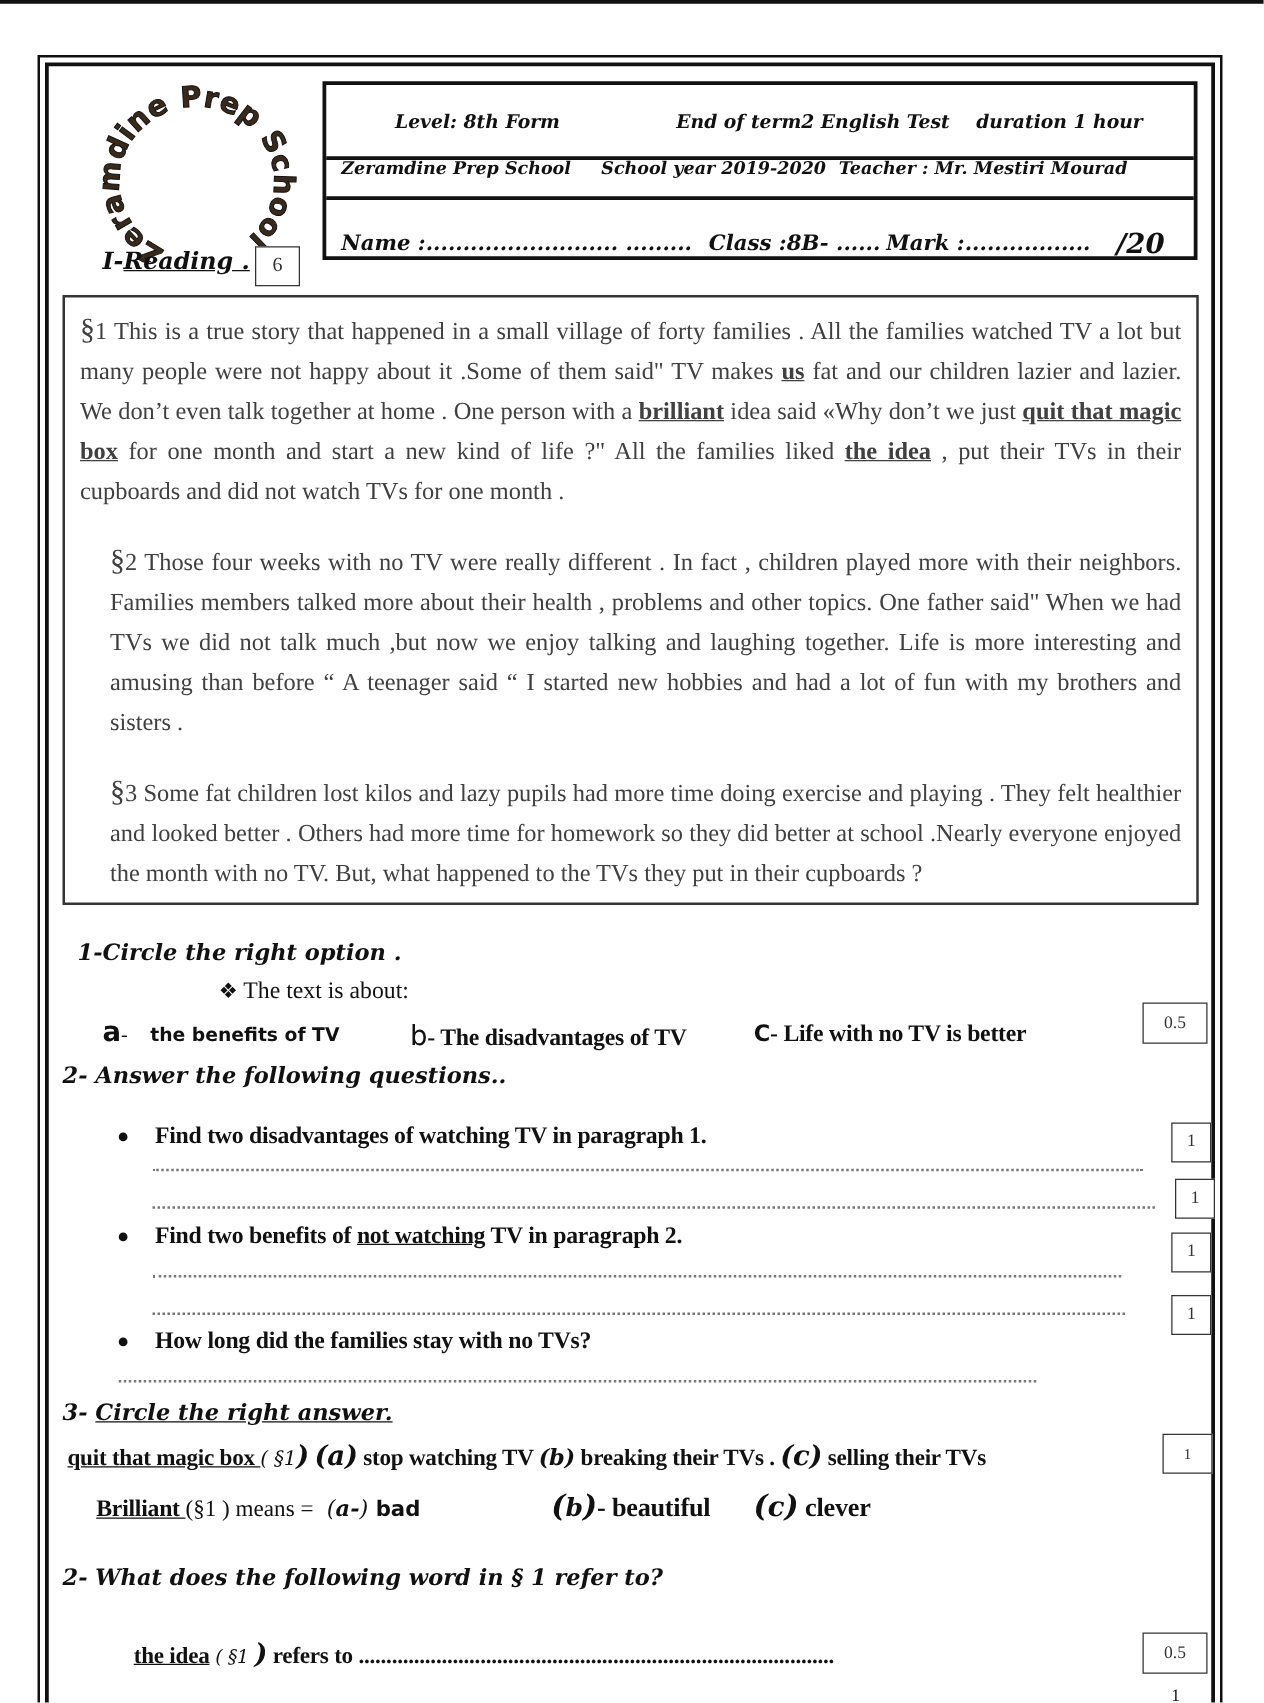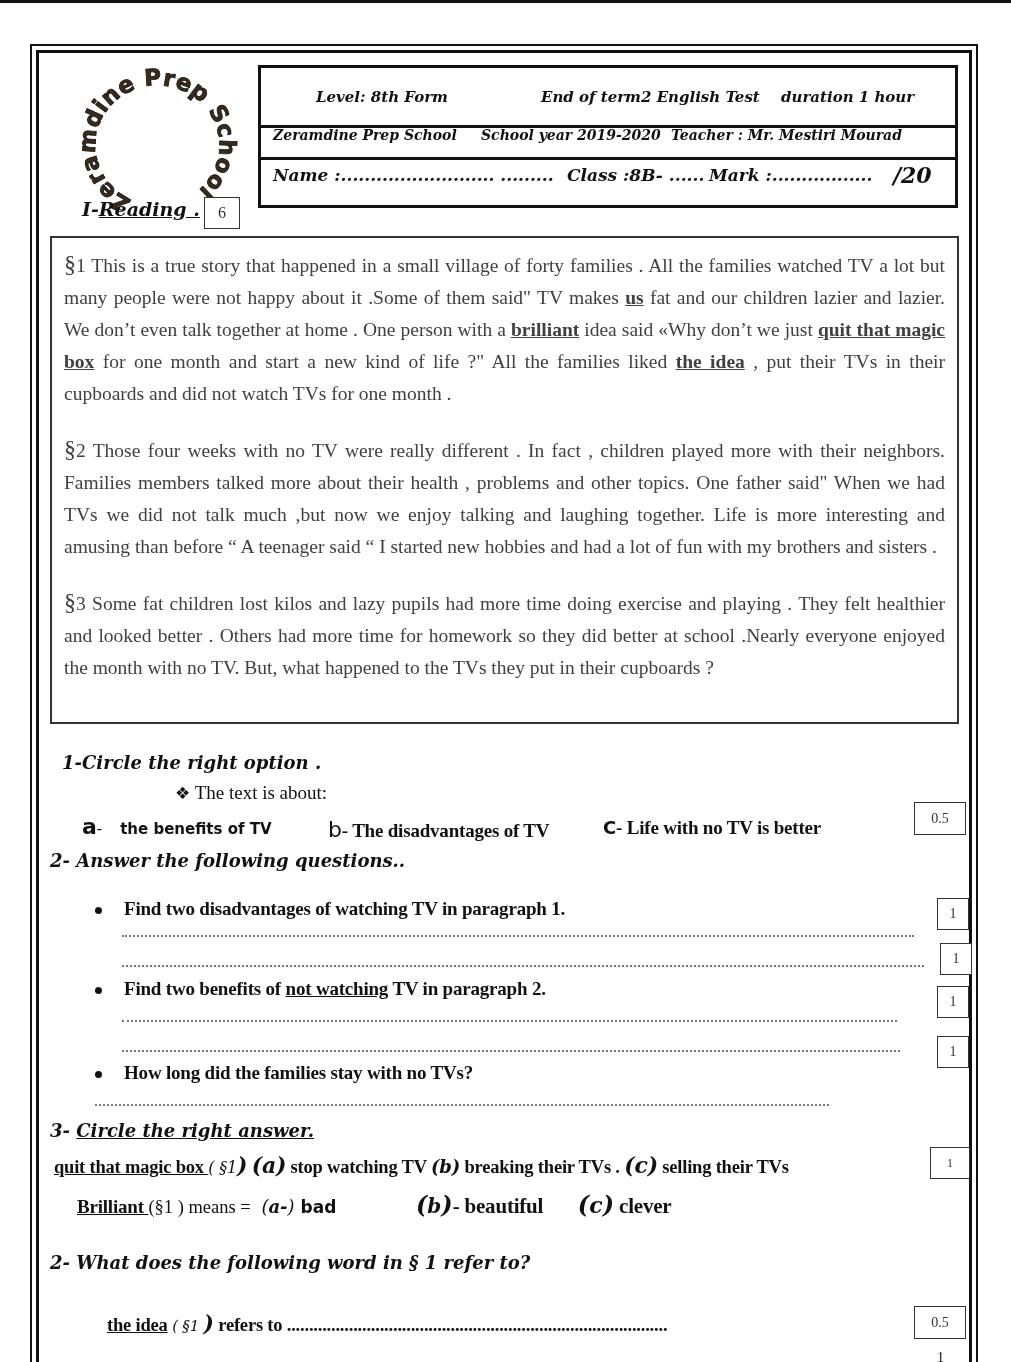--- a/index.html
+++ b/index.html
@@ -12,31 +12,31 @@
 
   
   .logo { position: absolute; left: 62px; top: 60px; width: 180px; height: 150px; }
   .logo svg { width: 100%; height: 100%; }
 
   
   .header-table { position: absolute; left: 258px; top: 65px; width: 700px; height: 143px; border: 3px solid #111; }
   .hrow { position: absolute; left: 0; width: 100%; display: flex; align-items: center; font-size: 15px; }
   .hrow.r1 { top: 0; height: 60px; border-bottom: 3px solid #111; }
   .hrow.r2 { top: 45px; height: 47px; border-bottom: 3px solid #111; }
-  .hrow.r3 { top: 84px; height: 45px; }
+  .hrow.r3 { top: 104px; height: 45px; }
   .hcell { position: absolute; white-space: nowrap; }
 
   .reading-title { position: absolute; left: 82px; top: 198px; font-size: 19px; }
   .reading-title .u { text-decoration: underline; text-align: center; }
   .score-box { position: absolute; border: 1.5px solid #333; background: #fff; display: flex; align-items: center; justify-content: center; font-size: 14px; color: #333; }
 
   
   .passage { position: absolute; left: 50px; top: 236px; width: 909px; height: 488px; border: 2px solid #333; padding: 10px 12px 0 12px; }
   .para { font-size: 19.5px; line-height: 32px; text-align: justify; color: #404040; }
-  .para + .para { margin-top: 23px; }
+  .para + .para { margin-top: 23px; margin-left: 24px; }
   .para b.ul { text-decoration: underline; font-weight: bold; }
   .sect { font-size: 24px; }
 
   .q { position: absolute; white-space: nowrap; }
   .q-head { font-size: 18px; }
   .bold-serif { font-family: "Liberation Serif", serif; font-weight: bold; font-size: 19px; letter-spacing: -0.2px; }
   .sans-bold { font-family: "DejaVu Sans", sans-serif; font-weight: bold; font-size: 15px; }
   .dots { position: absolute; height: 2px; border-bottom: 2px dotted #777; }
   .bullet { display: inline-block; width: 7px; height: 7px; background: #111; border-radius: 50%; margin-right: 22px; vertical-align: middle; }
   .u { text-decoration: underline; }
@@ -141,21 +141,21 @@
   <span class="u">quit that magic box </span><span class="script" style="font-weight:normal;font-size:16px">( §1</span><span class="paren">)</span>
   <span><span class="paren">(</span><span class="paren">a</span><span class="paren">)</span><span> stop watching TV </span></span>
   <span><span class="paren" style="font-size:18px">(</span><span class="paren" style="font-size:18px">b</span><span class="paren" style="font-size:18px">)</span><span> breaking their TVs .</span></span>
   <span><span class="paren">(</span><span class="paren">c</span><span class="paren">)</span><span> selling their TVs</span></span>
 </div>
 <div class="score-box" style="left:930px;top:1147px;width:40px;height:32px;font-size:12px">1</div>
 
 <div class="q" style="left:77px;top:1190px;font-size:18.5px">
   <span class="u bold-serif">Brilliant </span><span>(§1 ) means  =</span>
   <span style="margin-left:6px"><span class="paren" style="font-weight:normal;font-size:18px">(</span><span class="paren" style="font-size:18px">a-</span><span class="paren" style="font-weight:normal;font-size:18px">)</span><span class="sans-bold" style="font-size:17px"> bad</span></span>
-  <span style="margin-left:75px"><span class="paren" style="font-size:24px">(</span><span class="paren" style="font-size:20px">b</span><span class="paren" style="font-size:24px">)</span><span class="bold-serif" style="font-size:21px">- beautiful</span></span>
+  <span style="margin-left:100px"><span class="paren" style="font-size:24px">(</span><span class="paren" style="font-size:20px">b</span><span class="paren" style="font-size:24px">)</span><span class="bold-serif" style="font-size:21px">- beautiful</span></span>
   <span style="margin-left:30px"><span class="paren" style="font-size:24px">(</span><span class="paren" style="font-size:22px">c</span><span class="paren" style="font-size:24px">)</span><span class="bold-serif" style="font-size:21px"> clever</span></span>
 </div>
 
 <div class="q q-head script" style="left:50px;top:1252px">2- What does the following word in  § 1 refer to?</div>
 <div class="q bold-serif" style="left:107px;top:1310px;font-size:18.5px">
   <span class="u">the idea</span><span class="script" style="font-weight:normal;font-size:15px"> ( §1 </span><span class="paren">)</span><span> refers to ......................................................................................</span>
 </div>
 <div class="score-box" style="left:914px;top:1306px;width:52px;height:33px">0.5</div>
 
 <div class="q" style="left:937px;top:1350px;font-size:14px">1</div>

